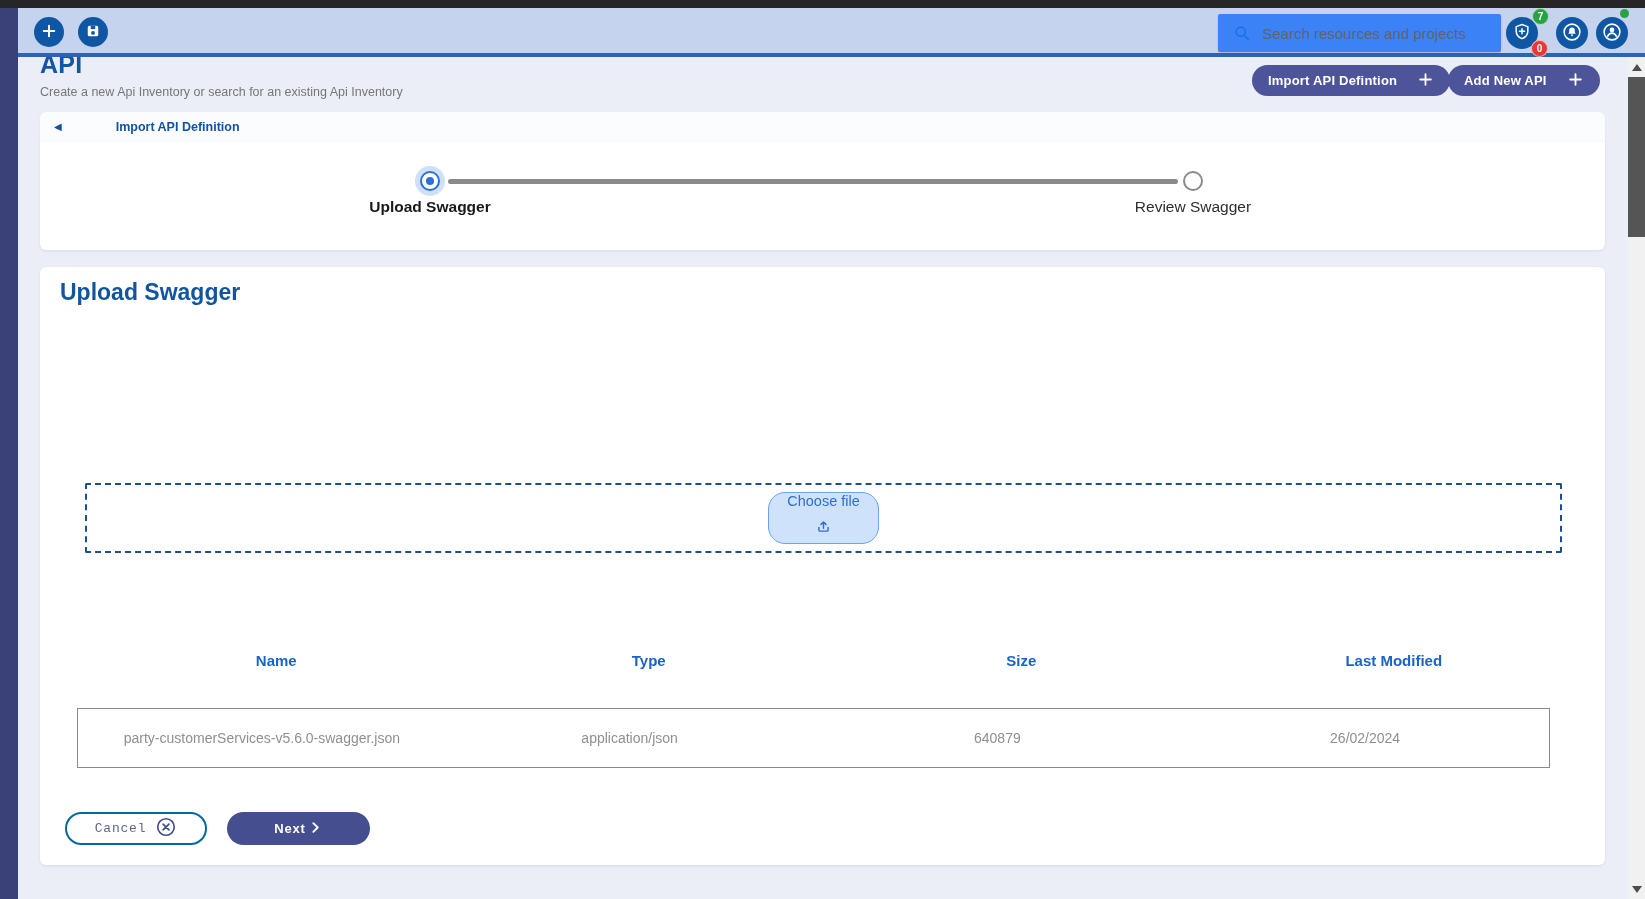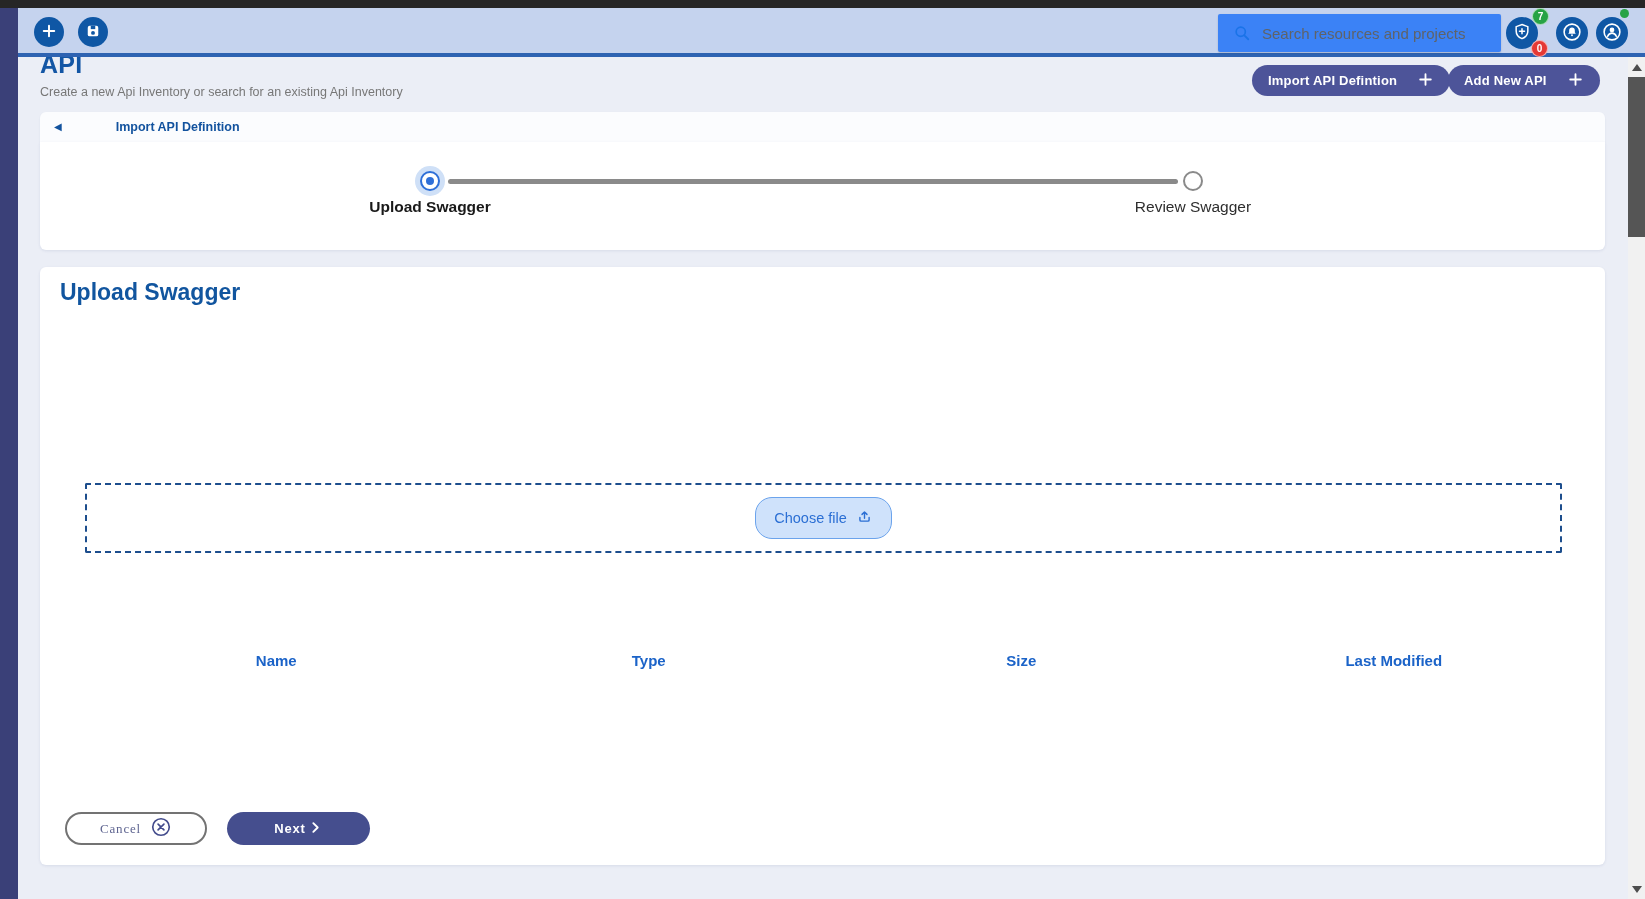--- a/index.html
+++ b/index.html
@@ -93,41 +93,41 @@
     position:absolute; right:56px; top:24px; width:0; height:0;
     border-left:6px solid transparent; border-right:6px solid transparent; border-top:7px solid #2a6fdb;
   }
 
   .dropzone {
     position:absolute; left:45px; top:216px; width:1477px; height:70px;
     border:2px dashed #1d4e8d; border-radius:2px;
     display:flex; align-items:center; justify-content:center; cursor:pointer;
   }
   .choose-file-btn {
-    height:42px; padding:0 18px; border-radius:17px;
+    height:52px; padding:0 18px; border-radius:17px;
     background:#cfe2fb; border:1px solid #6ba3ec; color:#2b6fd4;
     font-family:"Liberation Sans",sans-serif; font-size:14.5px;
-    display:flex; align-items:center; gap:9px; cursor:pointer;
+    display:flex; align-items:center; gap:9px; cursor:pointer;flex-direction:column;
   }
 
   .table-headers {
     position:absolute; left:50px; top:362px; width:1490px; height:30px;
     display:flex; align-items:center;margin-top:16px;
   }
   .table-headers .th { flex:1; text-align:center; font-size:15px; font-weight:bold; color:#1b63c8; }
   .table-row {
     position:absolute; left:37px; top:441px; width:1473px; height:60px;
     border:1px solid #8a8a8a; background:#fff; display:flex; align-items:center;
   }
   .table-row .td { flex:1; text-align:center; font-size:14px; color:#8f8f8f; }
 
   .cancel-btn {
     position:absolute; left:25px; top:545px; width:142px; height:33px;
-    background:#fff; border:2px solid #737373; border-radius:17px;
-    color:#5f6591; font-family:Liberation Serif, serif; font-size:13px; letter-spacing:.8px;
+    background:#fff; border:2px solid #0369a1; border-radius:17px;
+    color:#5f6591; font-family:Liberation Mono, monospace; font-size:13px; letter-spacing:.8px;
     display:flex; align-items:center; justify-content:center; gap:9px; cursor:pointer;
   }
   .next-btn {
     position:absolute; left:187px; top:545px; width:143px; height:33px;
     background:#454e8e; border:none; border-radius:17px;
     color:#fff; font-family:"Liberation Sans",sans-serif; font-size:13px; font-weight:bold; letter-spacing:.8px;
     display:flex; align-items:center; justify-content:center; gap:2px; cursor:pointer;
   }
 
   
@@ -258,20 +258,26 @@
     </button>
   </div>
 
   <div class="table-headers">
     <div class="th">Name</div>
     <div class="th">Type</div>
     <div class="th">Size</div>
     <div class="th">Last Modified</div>
   </div>
 
+  <div class="table-row">
+    <div class="td">party-customerServices-v5.6.0-swagger.json</div>
+    <div class="td">application/json</div>
+    <div class="td">640879</div>
+    <div class="td">26/02/2024</div>
+  </div>
 
   <button class="cancel-btn">
     <span>Cancel</span>
     <span>
       <svg width="22" height="22" viewBox="0 0 24 24">
         <circle cx="12" cy="12" r="9" fill="none" stroke="#434b8c" stroke-width="1.8"></circle>
         <path d="M8.8 8.8l6.4 6.4M15.2 8.8l-6.4 6.4" stroke="#434b8c" stroke-width="1.8" stroke-linecap="round"></path>
       </svg>
     </span>
   </button>

